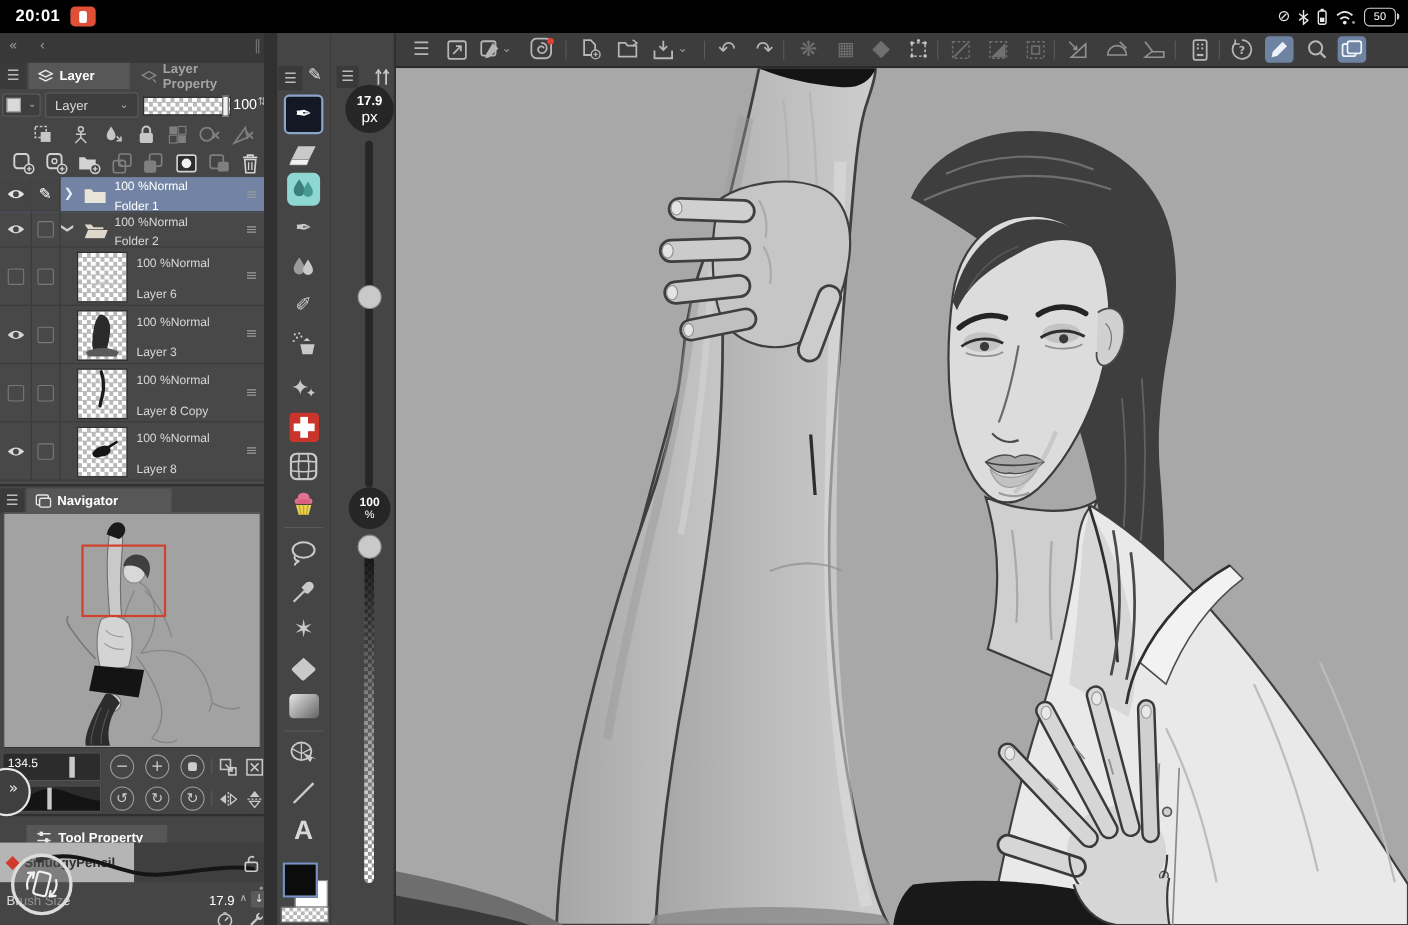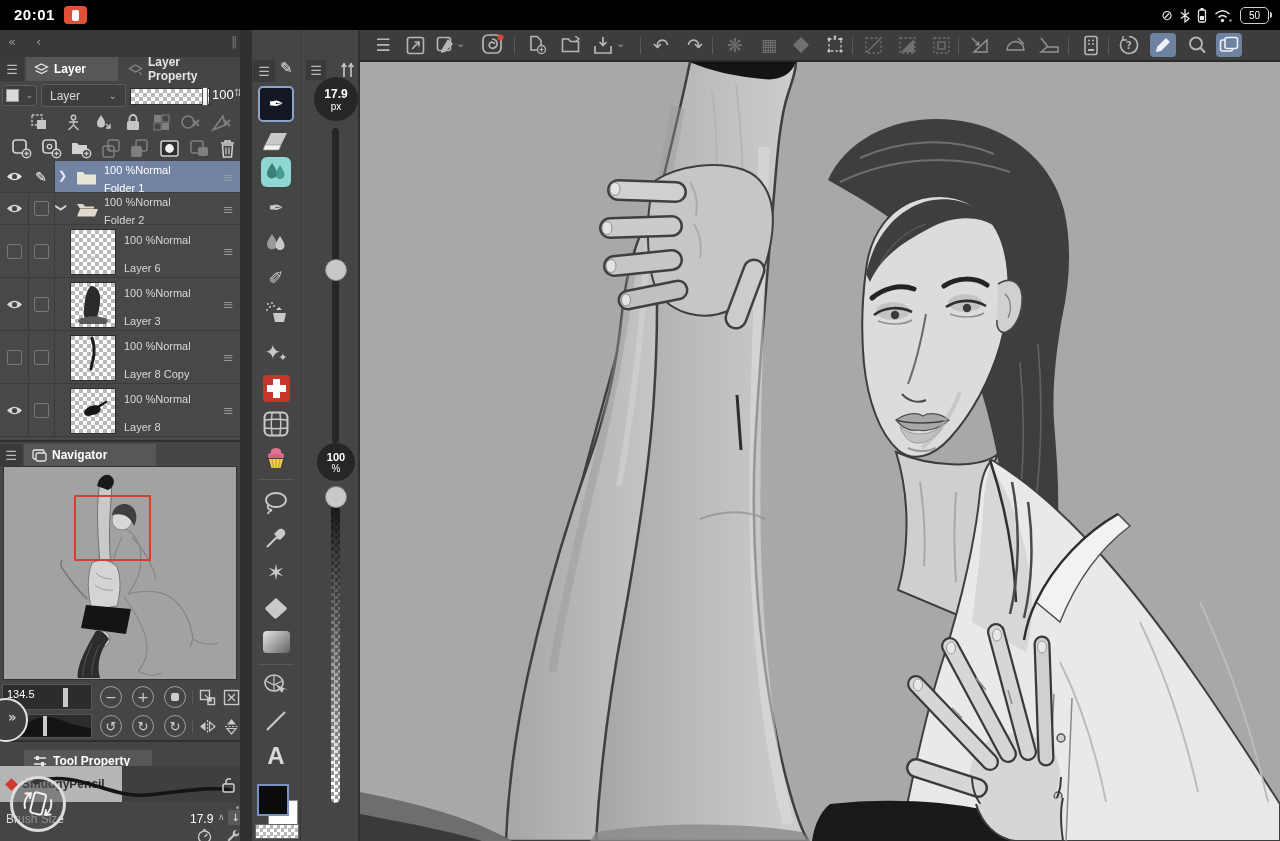--- a/index.html
+++ b/index.html
@@ -22,21 +22,21 @@
   
   #strip{left:0;top:30px;width:360px;height:27px;background:#383838;border-bottom:1px solid #2b2b2b;color:#9a9a9a;}
   .strip-g{position:absolute;top:5px;font-size:13px;color:#9a9a9a;}
   
   .panel{background:#454545;}
   .ptab{position:absolute;background:#575757;color:#fff;font-size:12px;font-weight:bold;
         display:flex;align-items:center;gap:5px;padding:0 8px;height:24px;box-sizing:border-box;}
   .menu-btn{position:absolute;width:24px;height:24px;background:#3a3a3a;color:#b9b9b9;font-size:13px;}
   
   #layerpanel{left:0;top:57px;width:240px;height:383px;}
-  #lp-tab2{color:#e5e5e5;background:transparent;font-weight:bold;}
+  #lp-tab2{color:#a3a3a3;background:transparent;font-weight:bold;}
   .combo{position:absolute;background:#3e3e3e;border:1px solid #5c5c5c;border-radius:3px;color:#d9d9d9;
          font-size:12px;display:flex;align-items:center;box-sizing:border-box;}
   .checker{background:conic-gradient(#ffffff 0 25%,#b9b9b9 0 50%,#ffffff 0 75%,#b9b9b9 0);background-size:8px 8px;}
   .lp-ic{position:absolute;top:1px;width:22px;height:22px;}
   .lp-ic2{position:absolute;top:1px;width:22px;height:22px;}
   .dim{opacity:.45;}
   
   #lp-list{left:0;top:104px;width:240px;height:279px;background:#484848;}
   .lrow{position:absolute;left:0;width:240px;border-bottom:1px solid #3a3a3a;box-sizing:border-box;}
   .cell{position:absolute;top:0;bottom:0;display:flex;align-items:center;justify-content:center;}
@@ -662,21 +662,21 @@
     <div class="menu-btn ic g" style="left:5px;top:30px;width:20px;height:20px">☰</div>
     <div class="abs ic" style="left:37px;top:31px;width:18px;height:18px">
       <svg width="15" height="16" viewBox="0 0 15 16">
           <path d="M4,1 V15 M11,1 V15" stroke="#c9c9c9" stroke-width="1.6"></path>
           <path d="M1.5,5 L4,2 L6.5,5 M8.5,5 L11,2 L13.5,5" fill="none" stroke="#c9c9c9" stroke-width="1.3"></path>
         </svg>
       </div>
 
     <div class="badge" style="left:13px;top:47px;width:44px;height:44px">
       <span style="font-size:12px;font-weight:bold">17.9</span>
-      <span style="font-size:10px">px</span>
+      <span style="font-size:14px">px</span>
     </div>
     <div class="abs" style="left:31px;top:98px;width:7px;height:315px;background:#262626;border-radius:4px"></div>
     <div class="handle" style="left:24px;top:229px"></div>
 
     <div class="badge" style="left:16px;top:413px;width:38px;height:38px">
       <span style="font-size:11px;font-weight:bold">100</span>
       <span style="font-size:10px">%</span>
     </div>
     <div class="abs" style="left:30px;top:475px;width:9px;height:298px;border-radius:5px;
          background:linear-gradient(to bottom,rgba(15,15,15,.96),rgba(15,15,15,0) 94%),

